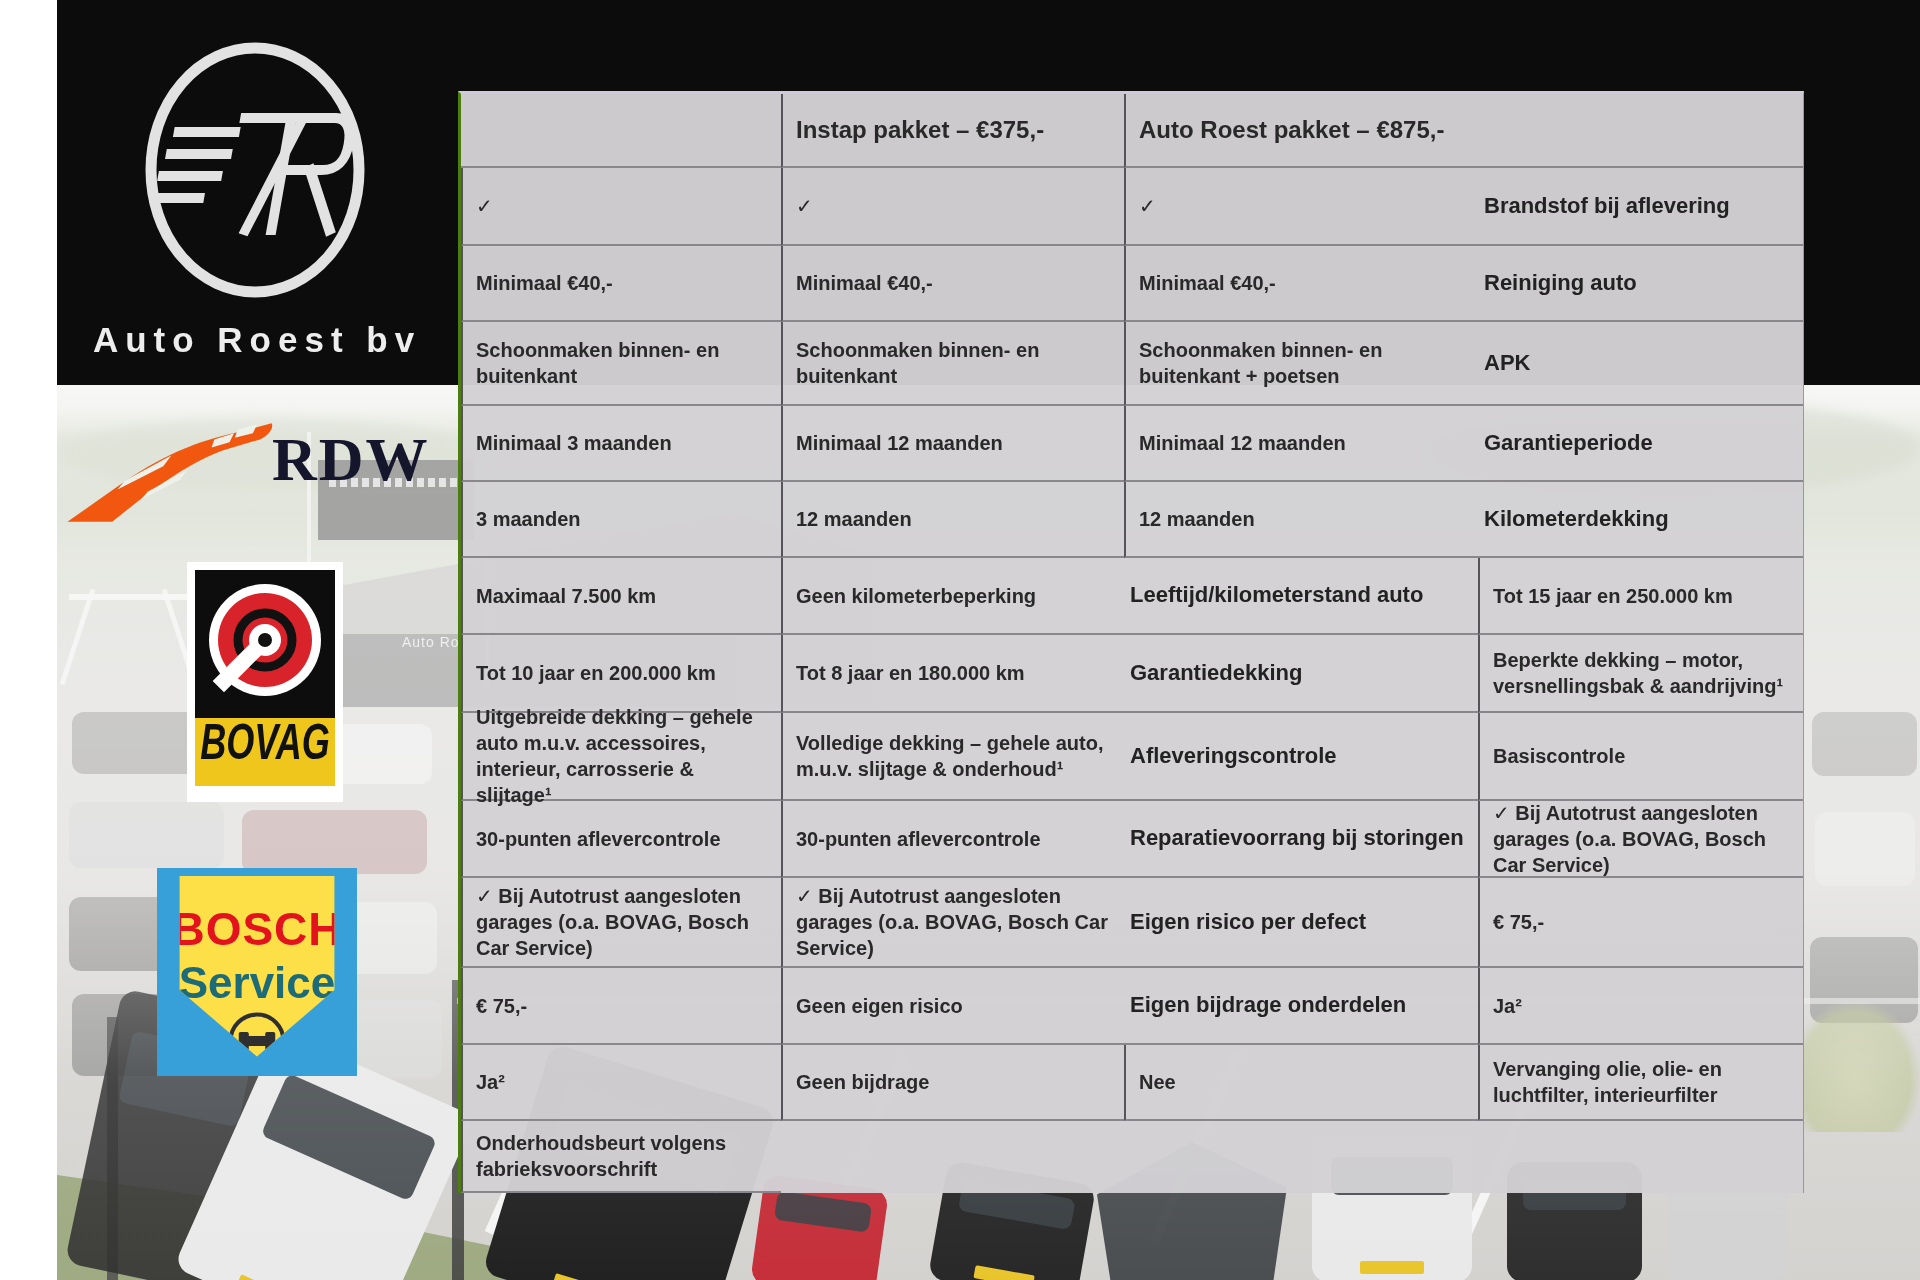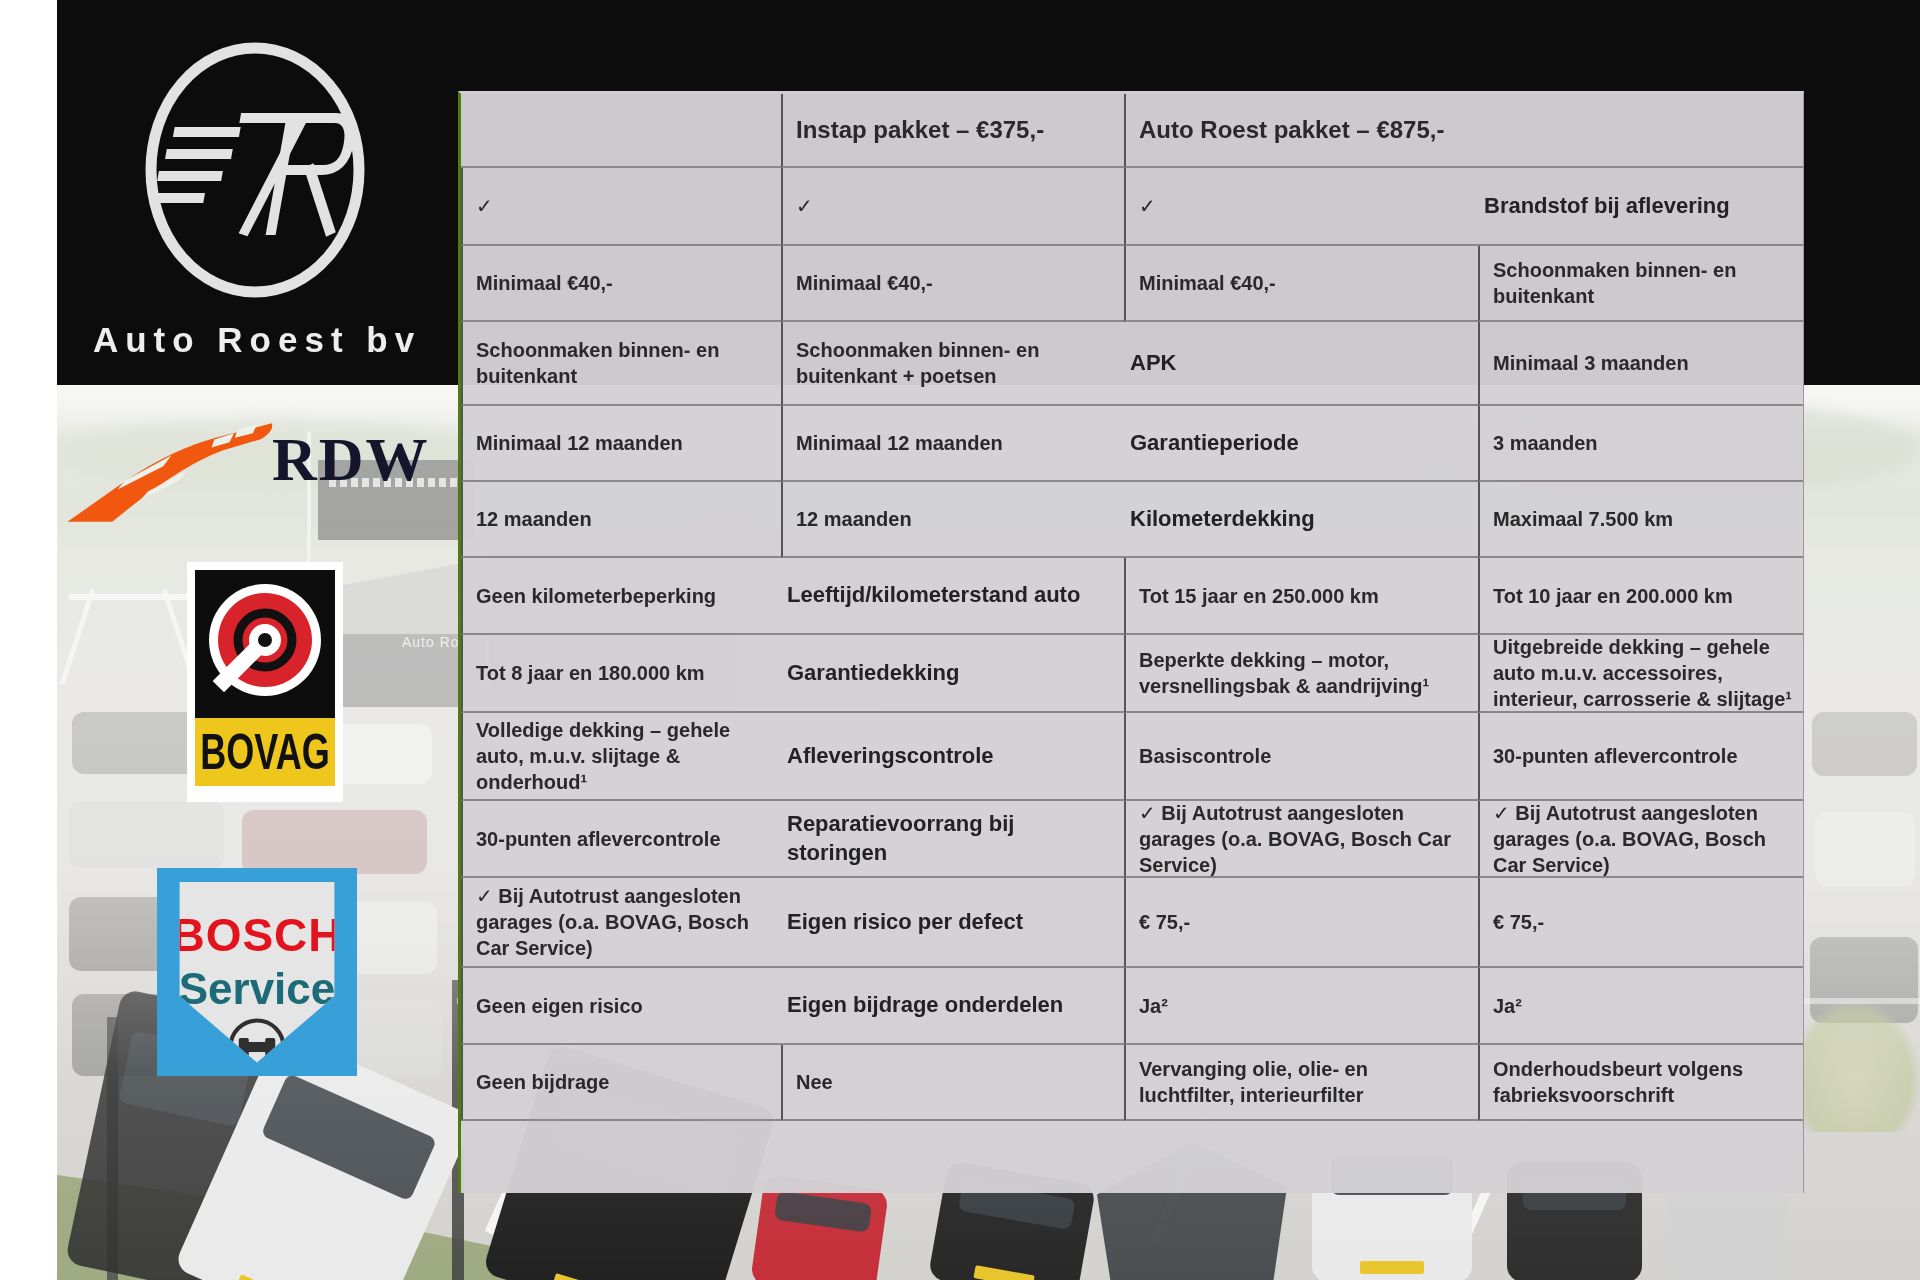--- a/index.html
+++ b/index.html
@@ -72,27 +72,27 @@
   
   .rdw{position:absolute;left:62px;top:402px;width:350px;height:130px;z-index:3;}
   .rdw svg{position:absolute;left:0;top:8px;}
   .rdw-text{position:absolute;left:210px;top:22px;font-family:"Liberation Serif","DejaVu Serif",serif;
     font-weight:700;font-size:62px;color:#15152c;letter-spacing:2px;}
 
   
   .bovag{position:absolute;left:187px;top:562px;width:156px;height:240px;background:#ffffff;z-index:3;
     padding:8px;box-sizing:border-box;}
   .bovag-top{position:relative;width:140px;height:148px;background:#0d0d0d;}
-  .bovag-bottom{width:140px;height:68px;background:#eec61c;display:flex;align-items:center;justify-content:center;}
+  .bovag-bottom{width:140px;height:68px;background:#eec61c;display:flex;justify-content:center;font-style:italic;}
   .bovag-text{font-size:44px;font-weight:bold;color:#111111;transform:scaleX(.82) scaleY(1.12);letter-spacing:0px;}
 
   
   .bosch{position:absolute;left:157px;top:868px;width:200px;height:208px;background:#38a0d8;z-index:3;
     display:flex;align-items:flex-start;justify-content:center;}
-  .bosch-shield{position:relative;margin-top:14px;width:180px;height:190px;background:#e5e5e5;
+  .bosch-shield{position:relative;margin-top:8px;width:180px;height:190px;background:#fde047;
     clip-path:polygon(7% 0,93% 0,93% 60%,50% 95%,7% 60%);text-align:center;}
   .bosch-line1{margin-top:26px;font-size:46px;font-weight:800;color:#e3131d;letter-spacing:1px;}
   .bosch-line2{margin-top:2px;font-size:44px;font-weight:bold;color:#1d6b78;}
   .bosch-shield svg{margin-top:2px;}
 
   
   .pkg-table{position:absolute;left:458px;top:91px;width:1342px;z-index:4;
     display:grid;grid-template-columns:320px 343px 354px 325px;
     grid-template-rows:74px 78px 76px 84px 76px 76px 77px 78px 88px 77px 90px 77px 76px 72px;
     background:rgba(211,209,212,.97);border-top:3px solid #cfc9d8;
@@ -238,20 +238,21 @@
       <div class="cell head c1">Instap pakket – €375,-</div>
       <div class="cell head c2">Auto Roest pakket – €875,-</div>
       <div class="cell label c0"></div>
       <div class="cell c1">✓</div>
       <div class="cell c2">✓</div>
       <div class="cell c3">✓</div>
       <div class="cell label c0">Brandstof bij aflevering</div>
       <div class="cell c1">Minimaal €40,-</div>
       <div class="cell c2">Minimaal €40,-</div>
       <div class="cell c3">Minimaal €40,-</div>
+      <div class="cell label c0">Reiniging auto</div>
       <div class="cell c1">Schoonmaken binnen- en buitenkant</div>
       <div class="cell c2">Schoonmaken binnen- en buitenkant</div>
       <div class="cell c3">Schoonmaken binnen- en buitenkant + poetsen</div>
       <div class="cell label c0">APK</div>
       <div class="cell c1">Minimaal 3 maanden</div>
       <div class="cell c2">Minimaal 12 maanden</div>
       <div class="cell c3">Minimaal 12 maanden</div>
       <div class="cell label c0">Garantieperiode</div>
       <div class="cell c1">3 maanden</div>
       <div class="cell c2">12 maanden</div>

